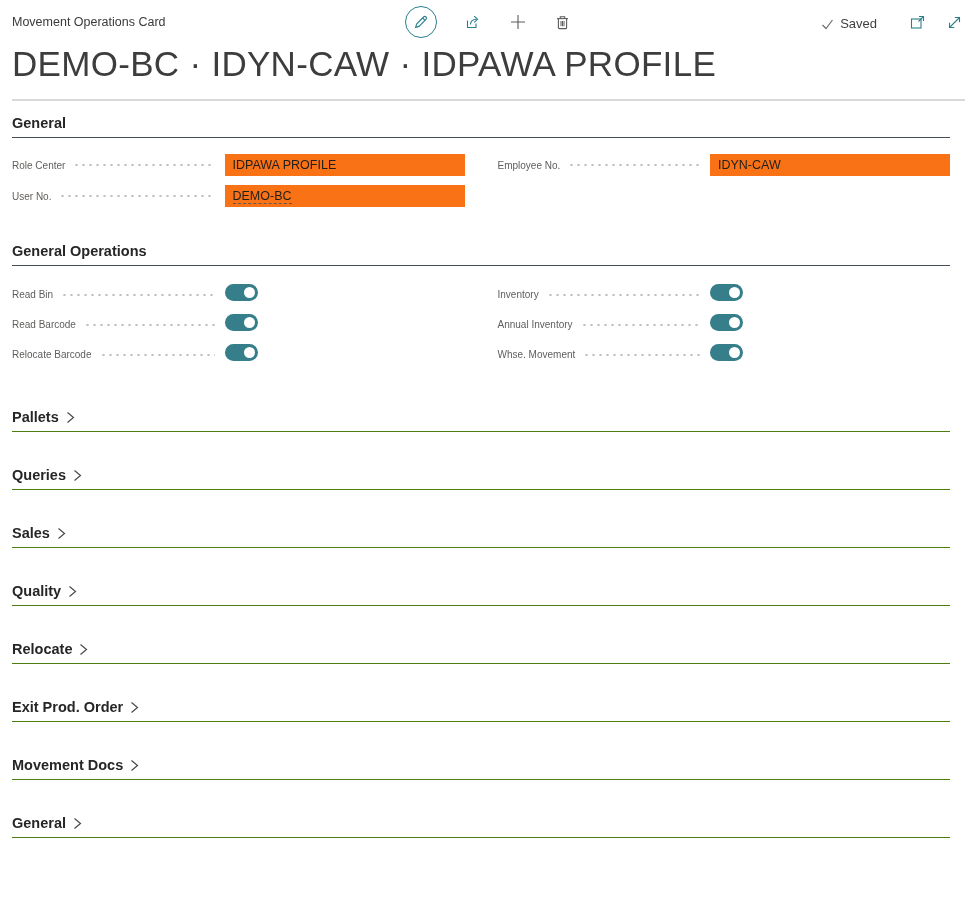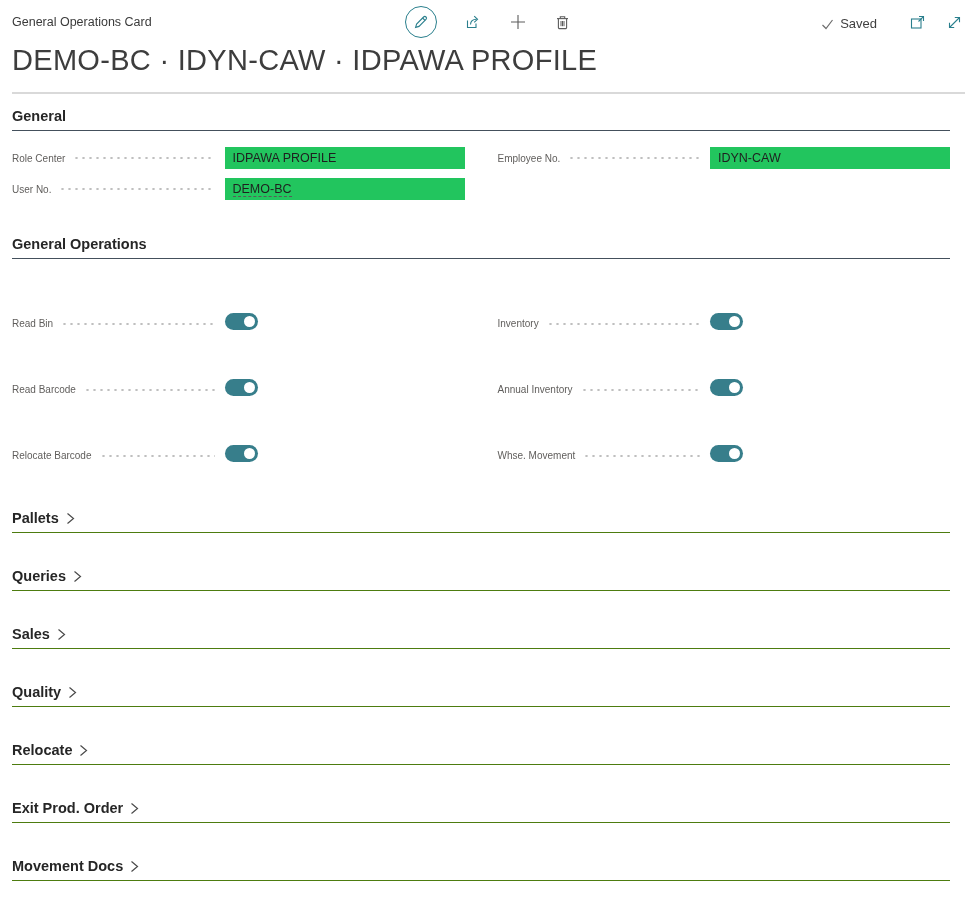--- a/index.html
+++ b/index.html
@@ -50,21 +50,21 @@
     align-items: flex-end;
     justify-content: flex-end;
     gap: 6px;
   }
   .saved-label { font-size: 13px; color: #3f3f3f; }
   .statusbar .icon-btn.popout { margin-left: 26px; }
   .statusbar .icon-btn.expand { margin-left: 14px; }
 
   
   .page-title {
-    font-size: 29px;
+    font-size: 35px;
     font-weight: 300;
     letter-spacing: 0.3px;
     color: #3d3d3d;
     margin: 4px 12px 15px 12px;
     white-space: nowrap;
   }
   .title-divider {
     height: 2px;
     background: #d9d9d9;
     margin: 0 12px;
@@ -110,21 +110,21 @@
     height: 2px;
     margin: 0 10px 0 8px;
     background-image: radial-gradient(circle, #bfbfbf 1px, transparent 1.3px);
     background-size: 7px 2px;
     background-repeat: repeat-x;
     background-position: left center;
   }
   .field-box {
     width: 240px;
     height: 22px;
-    background: #22c55e;
+    background: #f97316;
     display: flex;
     align-items: center;
     padding: 0 8px;
     font-size: 12.5px;
     color: #1f1f1f;
     cursor: text;
     flex: 0 0 auto;
   }
   .link-value {
     border-bottom: 1px dashed #5a5a5a;
@@ -132,21 +132,21 @@
   }
 
   
   .toggle-grid {
     margin-top: 20px;
     display: grid;
     grid-template-columns: 1fr 1fr;
     column-gap: 33px;
     row-gap: 13px;
   }
-  .toggle-row { display: flex; align-items: center; height: 17px; margin-top: 36px; }
+  .toggle-row { display: flex; align-items: center; height: 17px; }
   .toggle-slot { width: 240px; flex: 0 0 auto; }
   .toggle {
     display: inline-block;
     width: 33px; height: 17px;
     border-radius: 9px;
     background: #377e8b;
     position: relative;
     cursor: pointer;
   }
   .toggle .knob {
@@ -162,21 +162,21 @@
   .collapsed-section.first { margin-top: 46px; }
   .collapsed-section .fasttab-header { border-bottom: 1px solid #4d7c0f; }
   .chev { margin-left: 7px; margin-top: 1px; }
 
   svg { display: block; }
 </style>
 </head>
 <body>
 
 <header class="topbar">
-  <div class="breadcrumb">General Operations Card</div>
+  <div class="breadcrumb">Movement Operations Card</div>
 
   <div class="actions">
     <button class="icon-btn circle-btn">
       <span>
         <svg width="17" height="17" viewBox="0 0 17 17">
           <path d="M3.6 13.4 l1-3.4 7-7 a1.65 1.65 0 0 1 2.4 2.4 l-7 7 -3.4 1z" fill="none" stroke="#2a7f8d" stroke-width="1.1"></path>
           <path d="M10.6 4 l2.4 2.4" stroke="#2a7f8d" stroke-width="1.1"></path>
         </svg>
       </span>
     </button>

